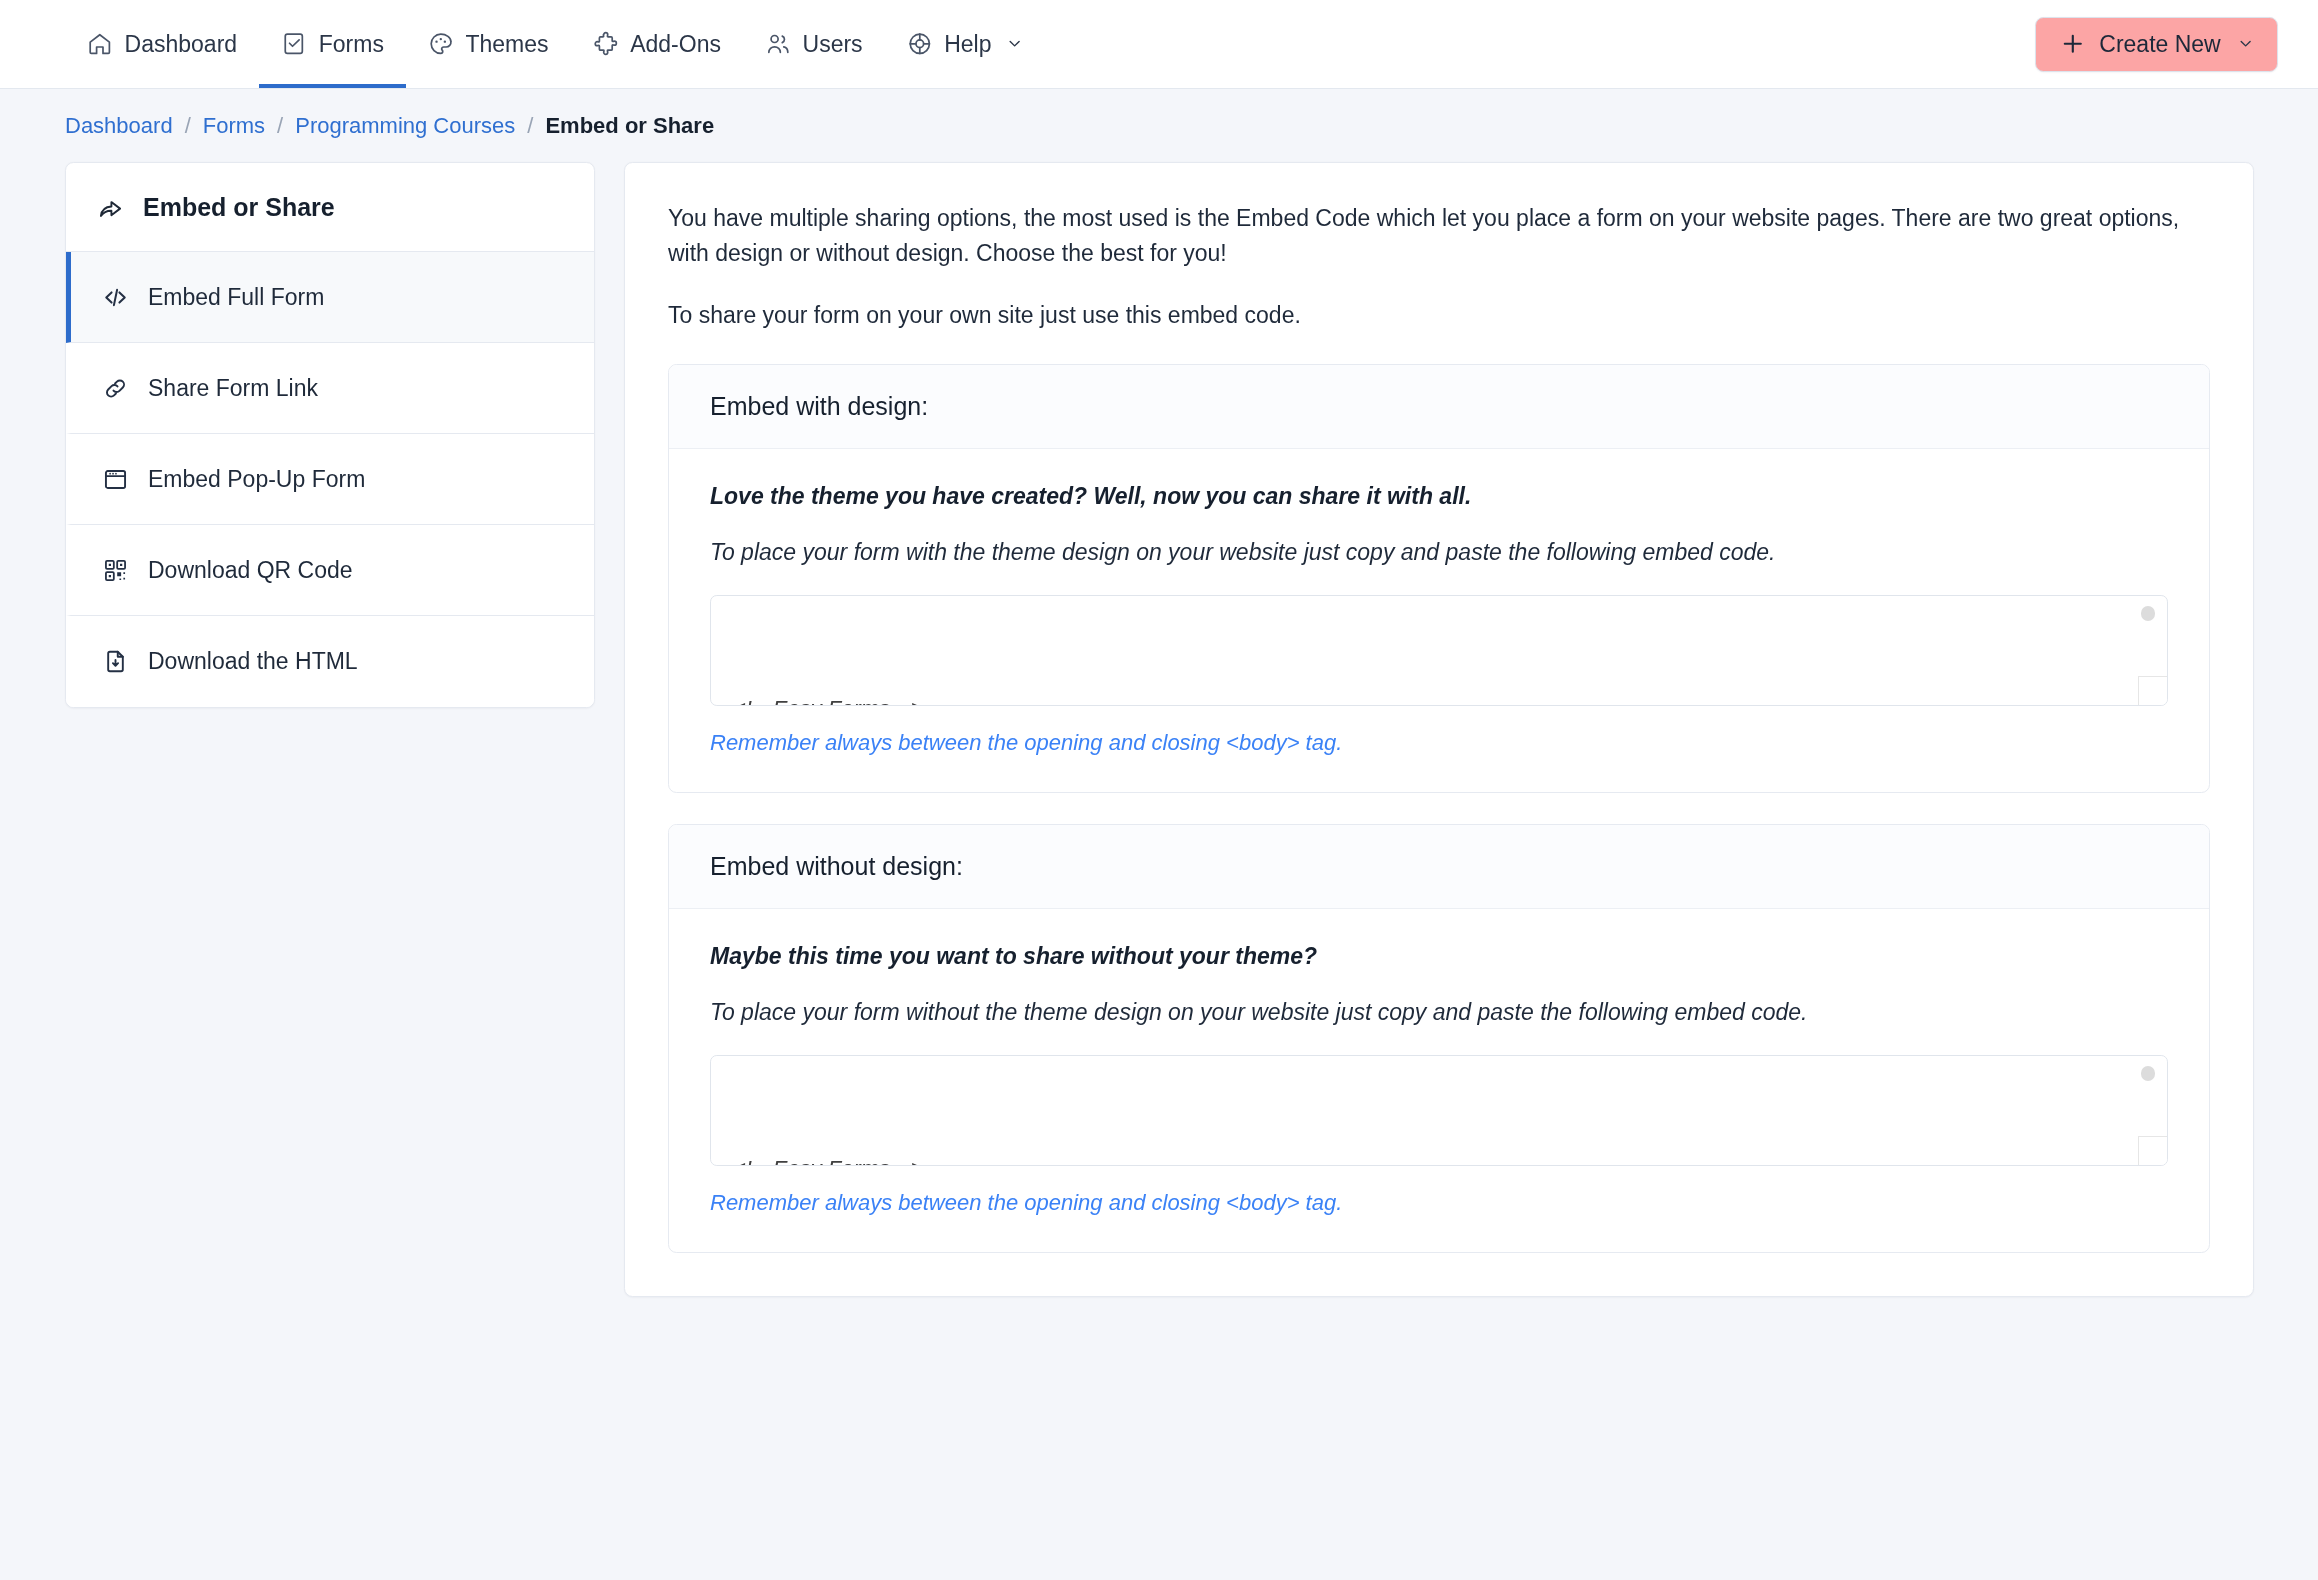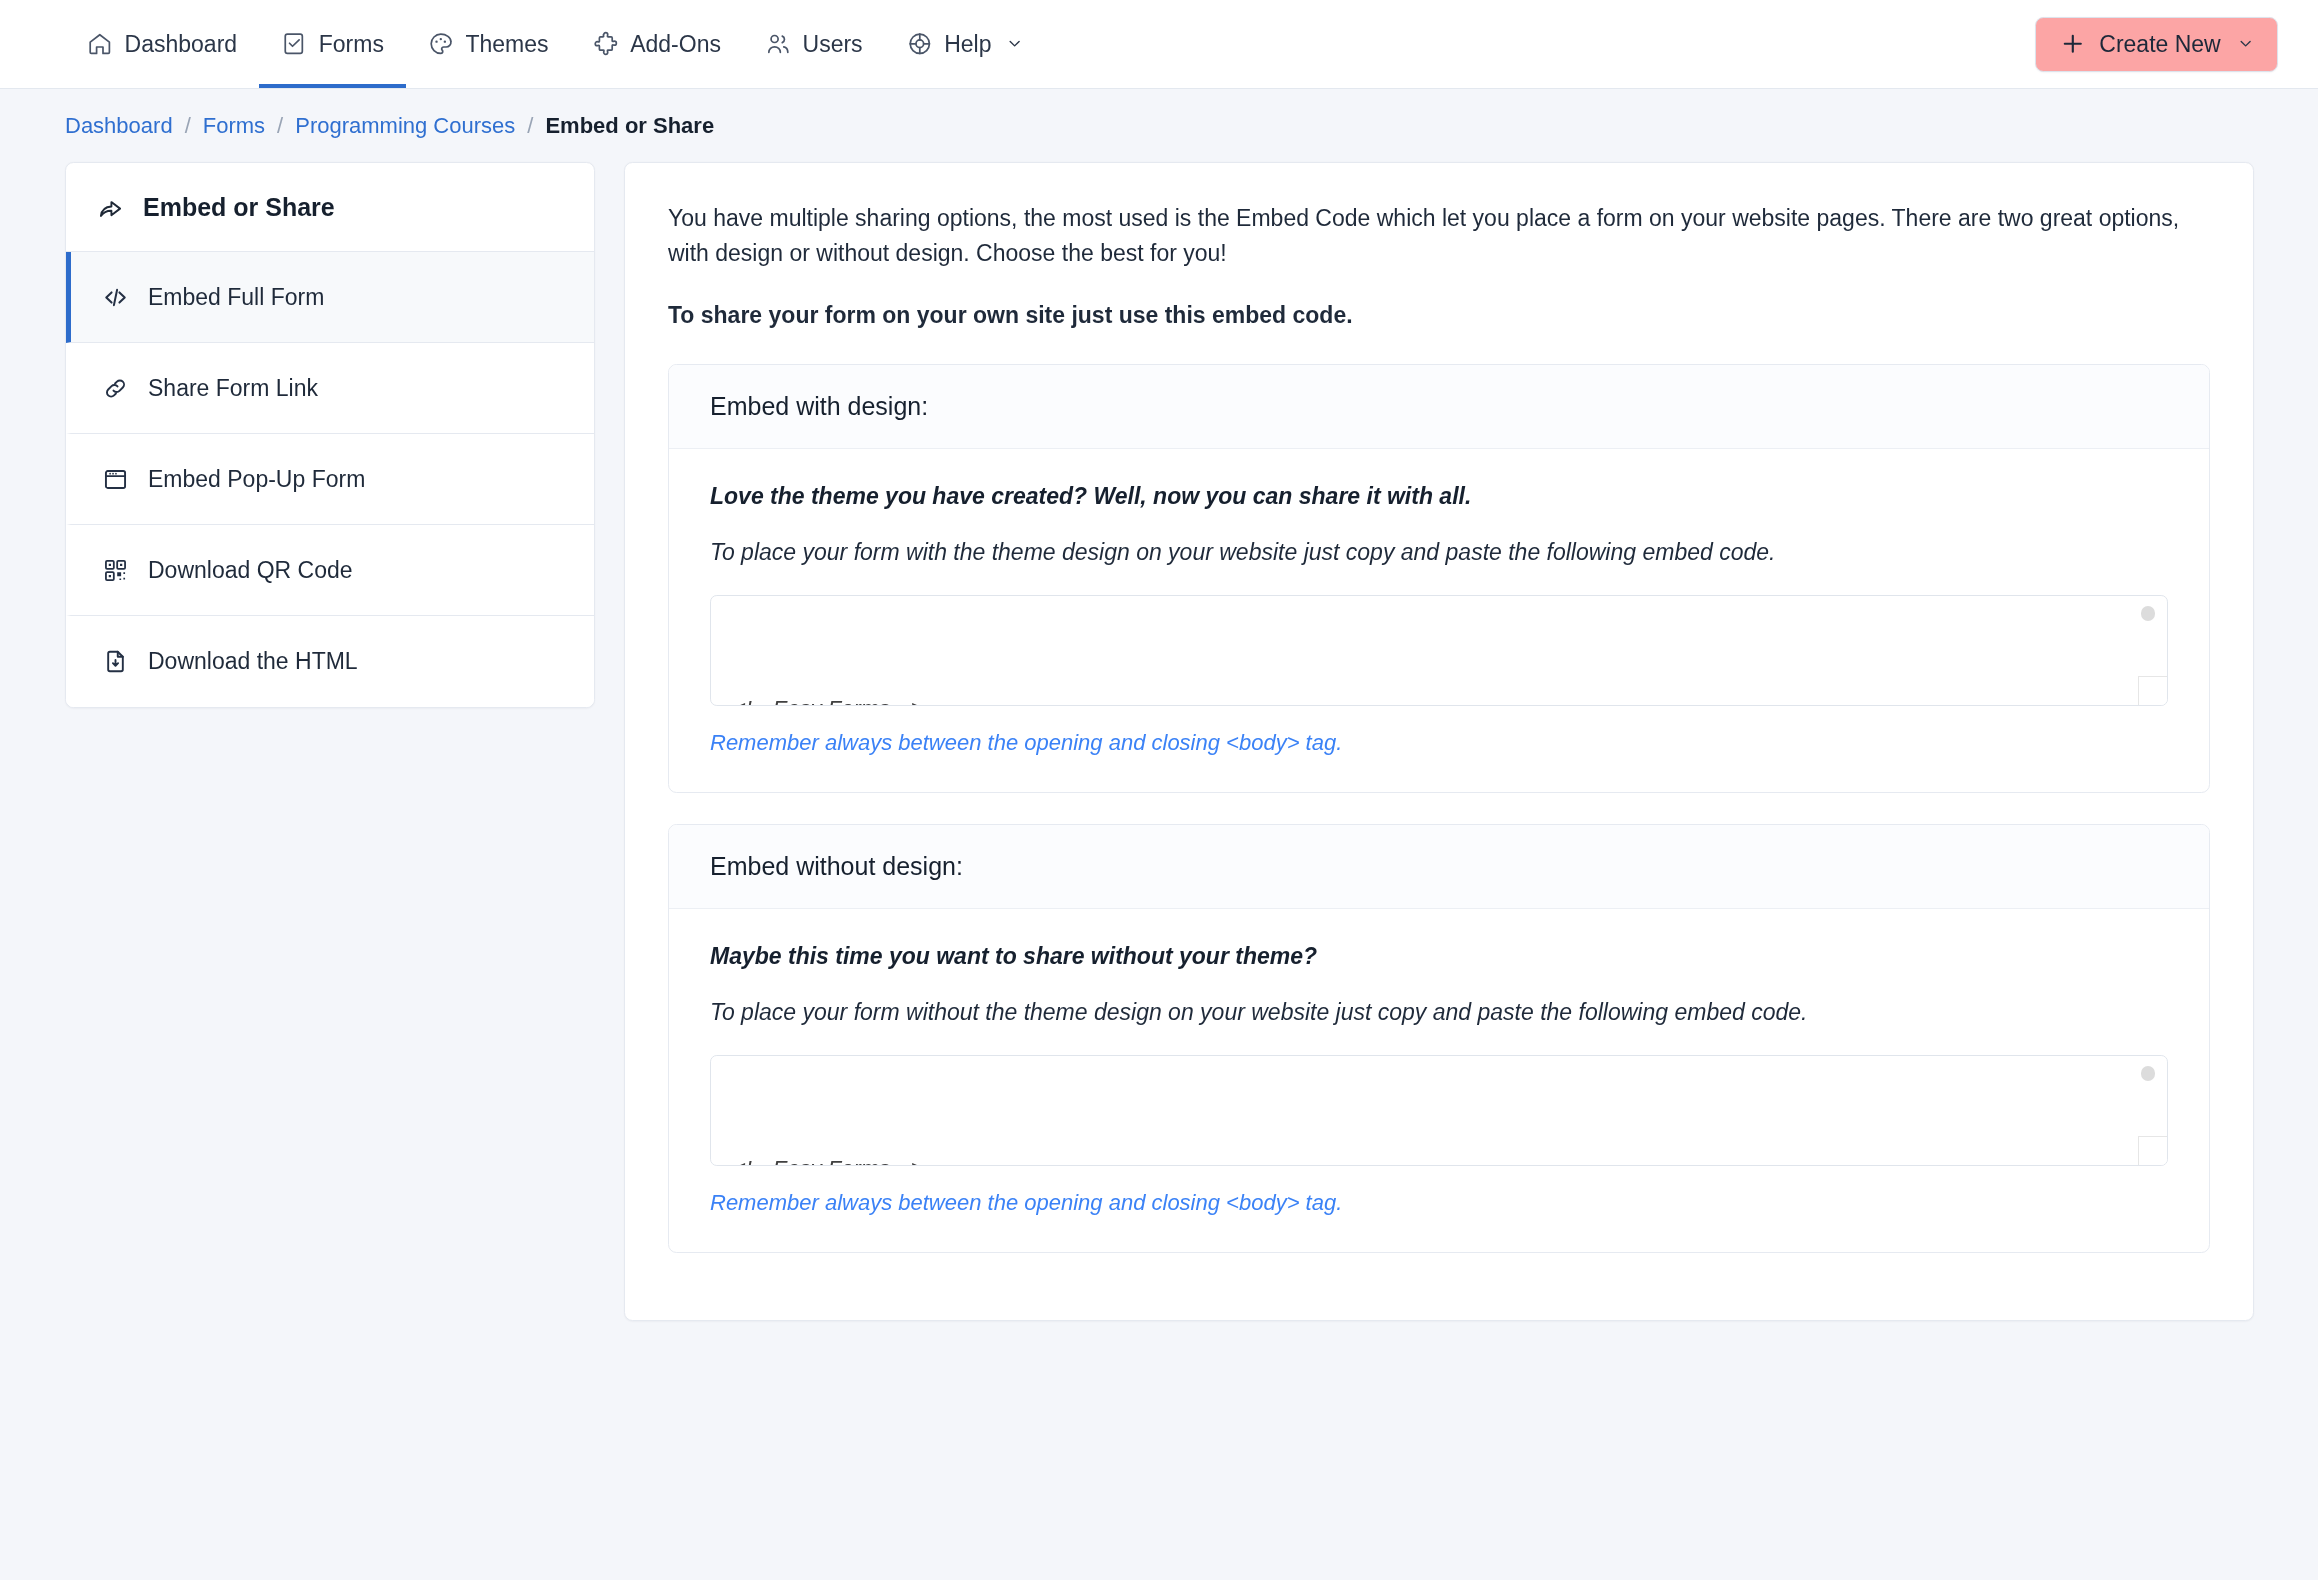--- a/index.html
+++ b/index.html
@@ -144,28 +144,28 @@
     height: 89px;
     padding: 0 43px;
     background: #fbfcfe;
     border-bottom: 0.9px solid #eceff4;
     font-size: 25px;
     font-weight: 700;
     color: #16202e;
   }
   .code-tag-icon { width: 29px; height: 29px; display:block; color:#16202e; flex:none; }
 
-  .panel-body { padding: 38px 43px 67px; }
+  .panel-body { padding: 38px 43px 43px; }
   .para {
     font-size: 23px;
     line-height: 1.52;
     color: #1f2a3a;
     margin-bottom: 27px;
   }
-  .para.tight { margin-bottom: 0; font-weight: bold; }
+  .para.tight { margin-bottom: 0; }
 
   
   .embed-card {
     border: 0.9px solid #e6eaf1;
     border-radius: 8.5px;
     overflow: hidden;
     margin-top: 31px;
     background: #fff;
   }
   .embed-card-head {

